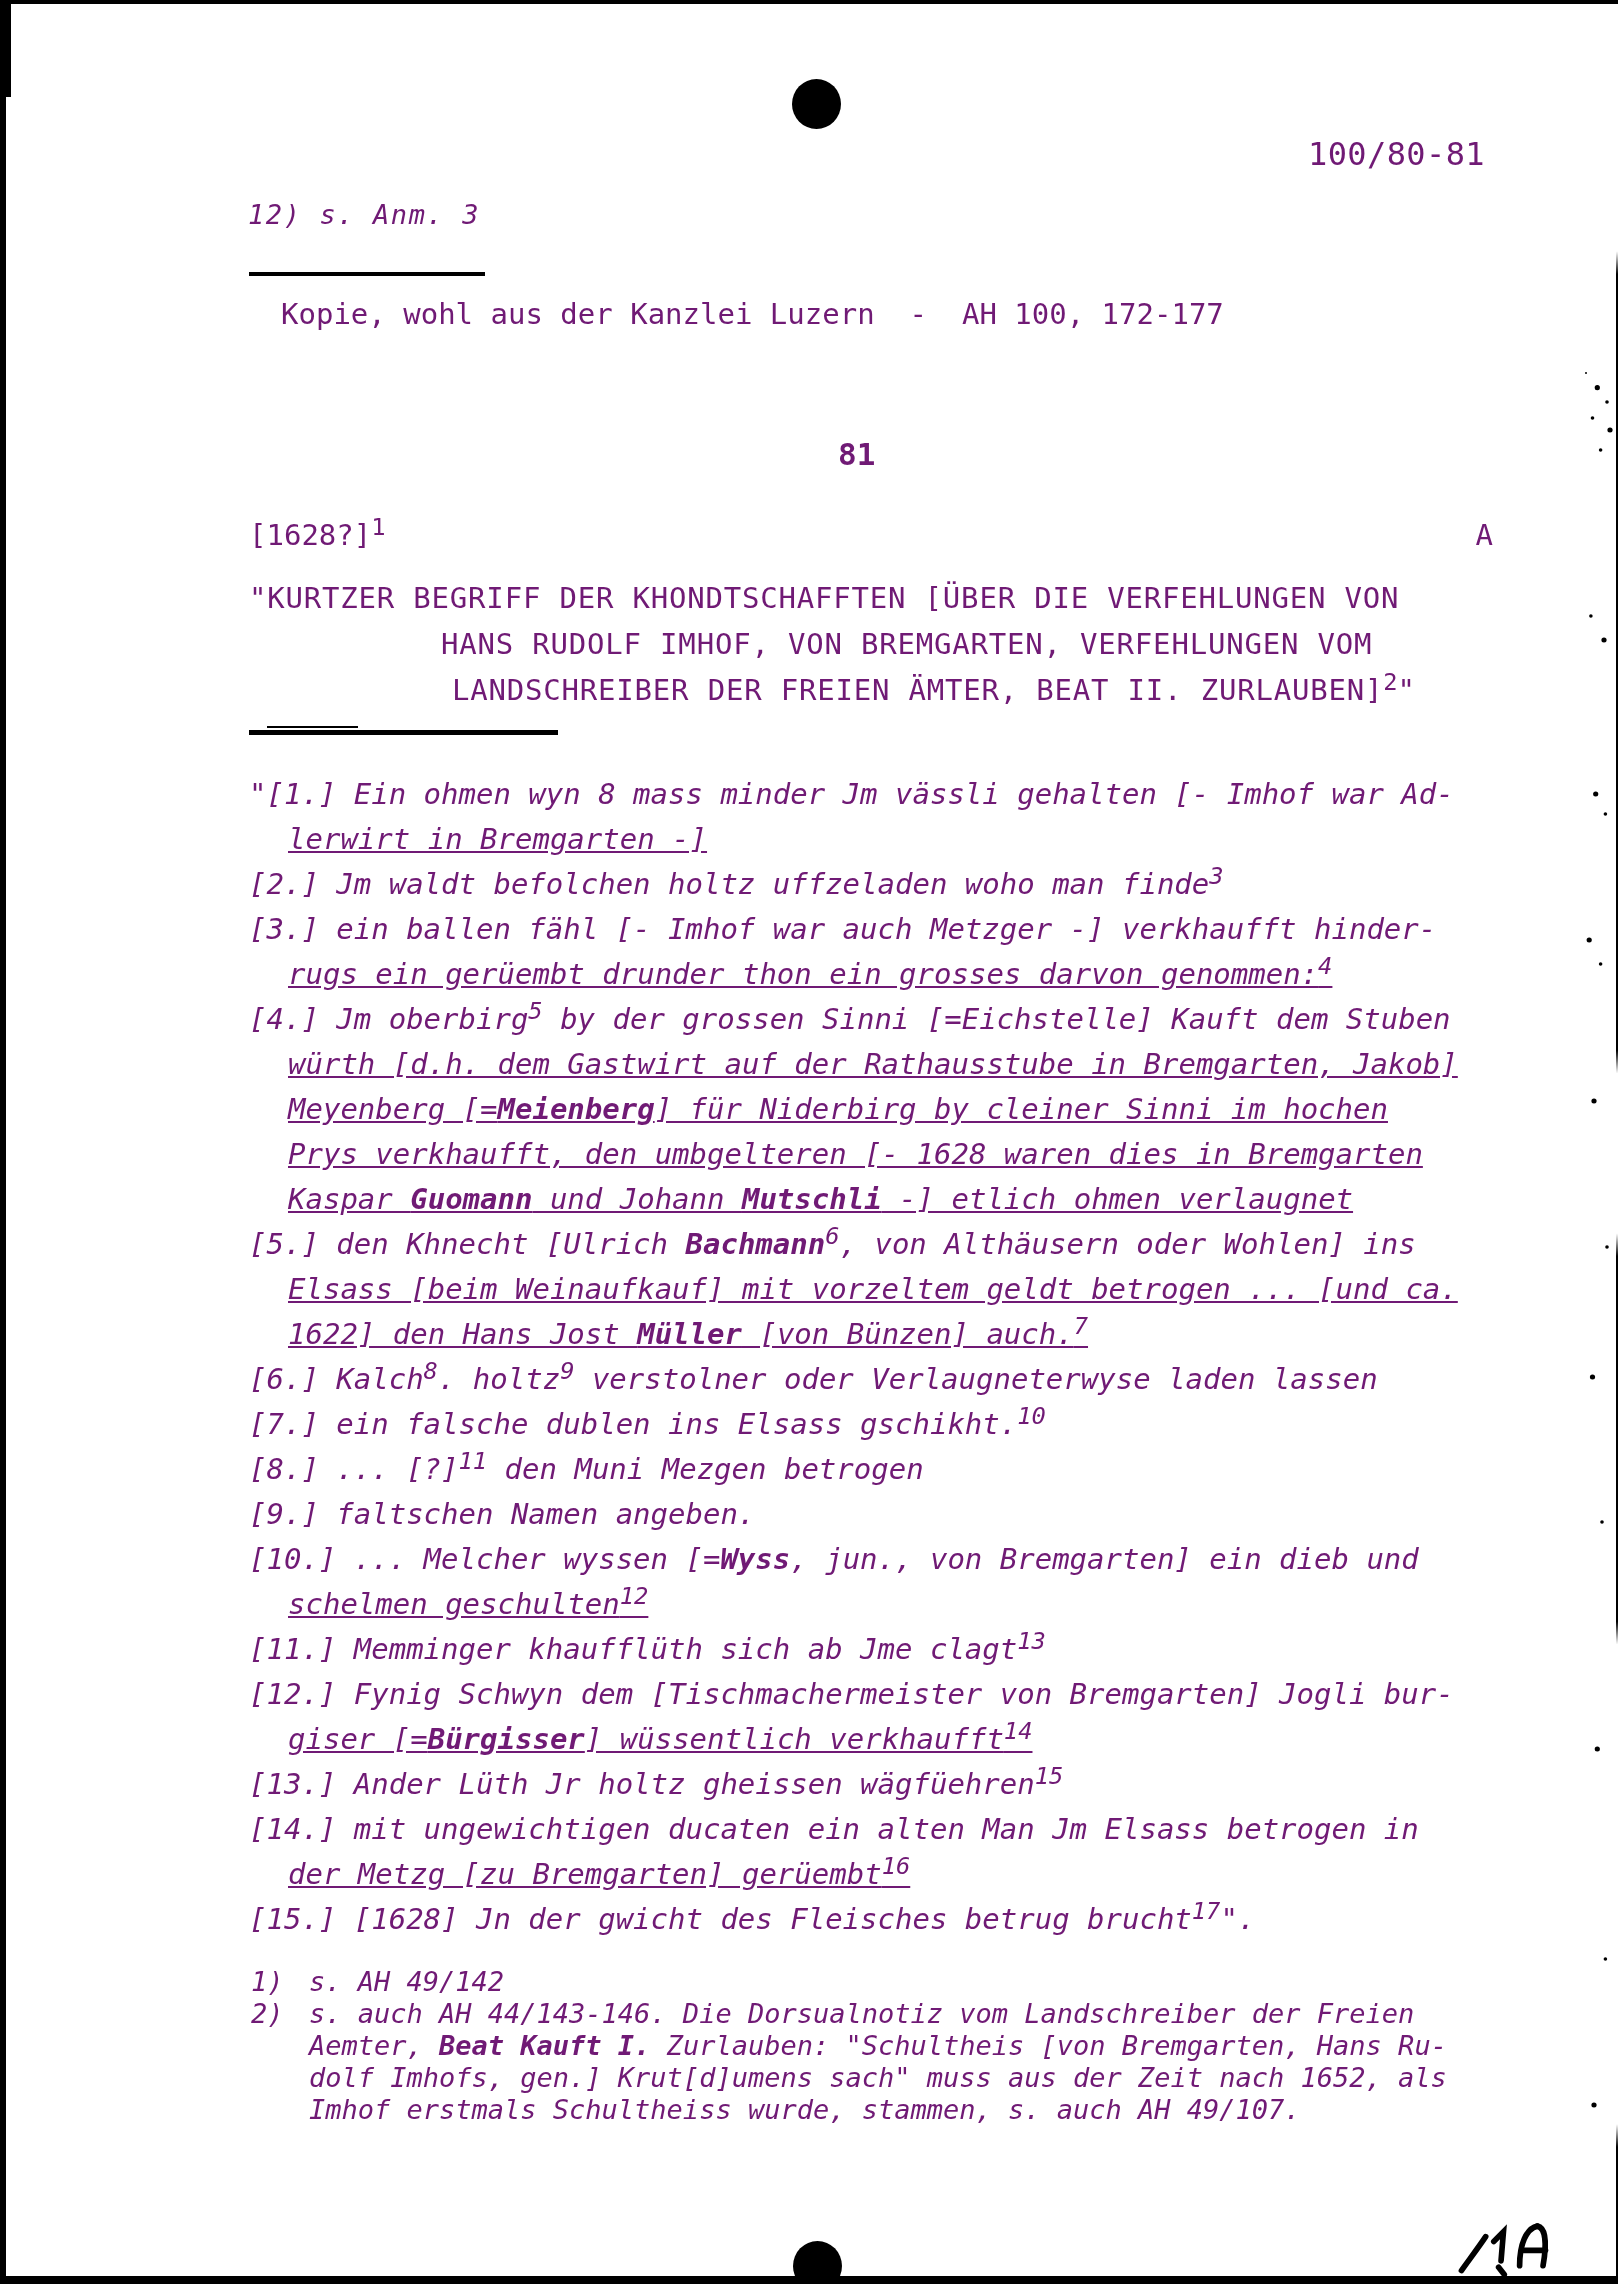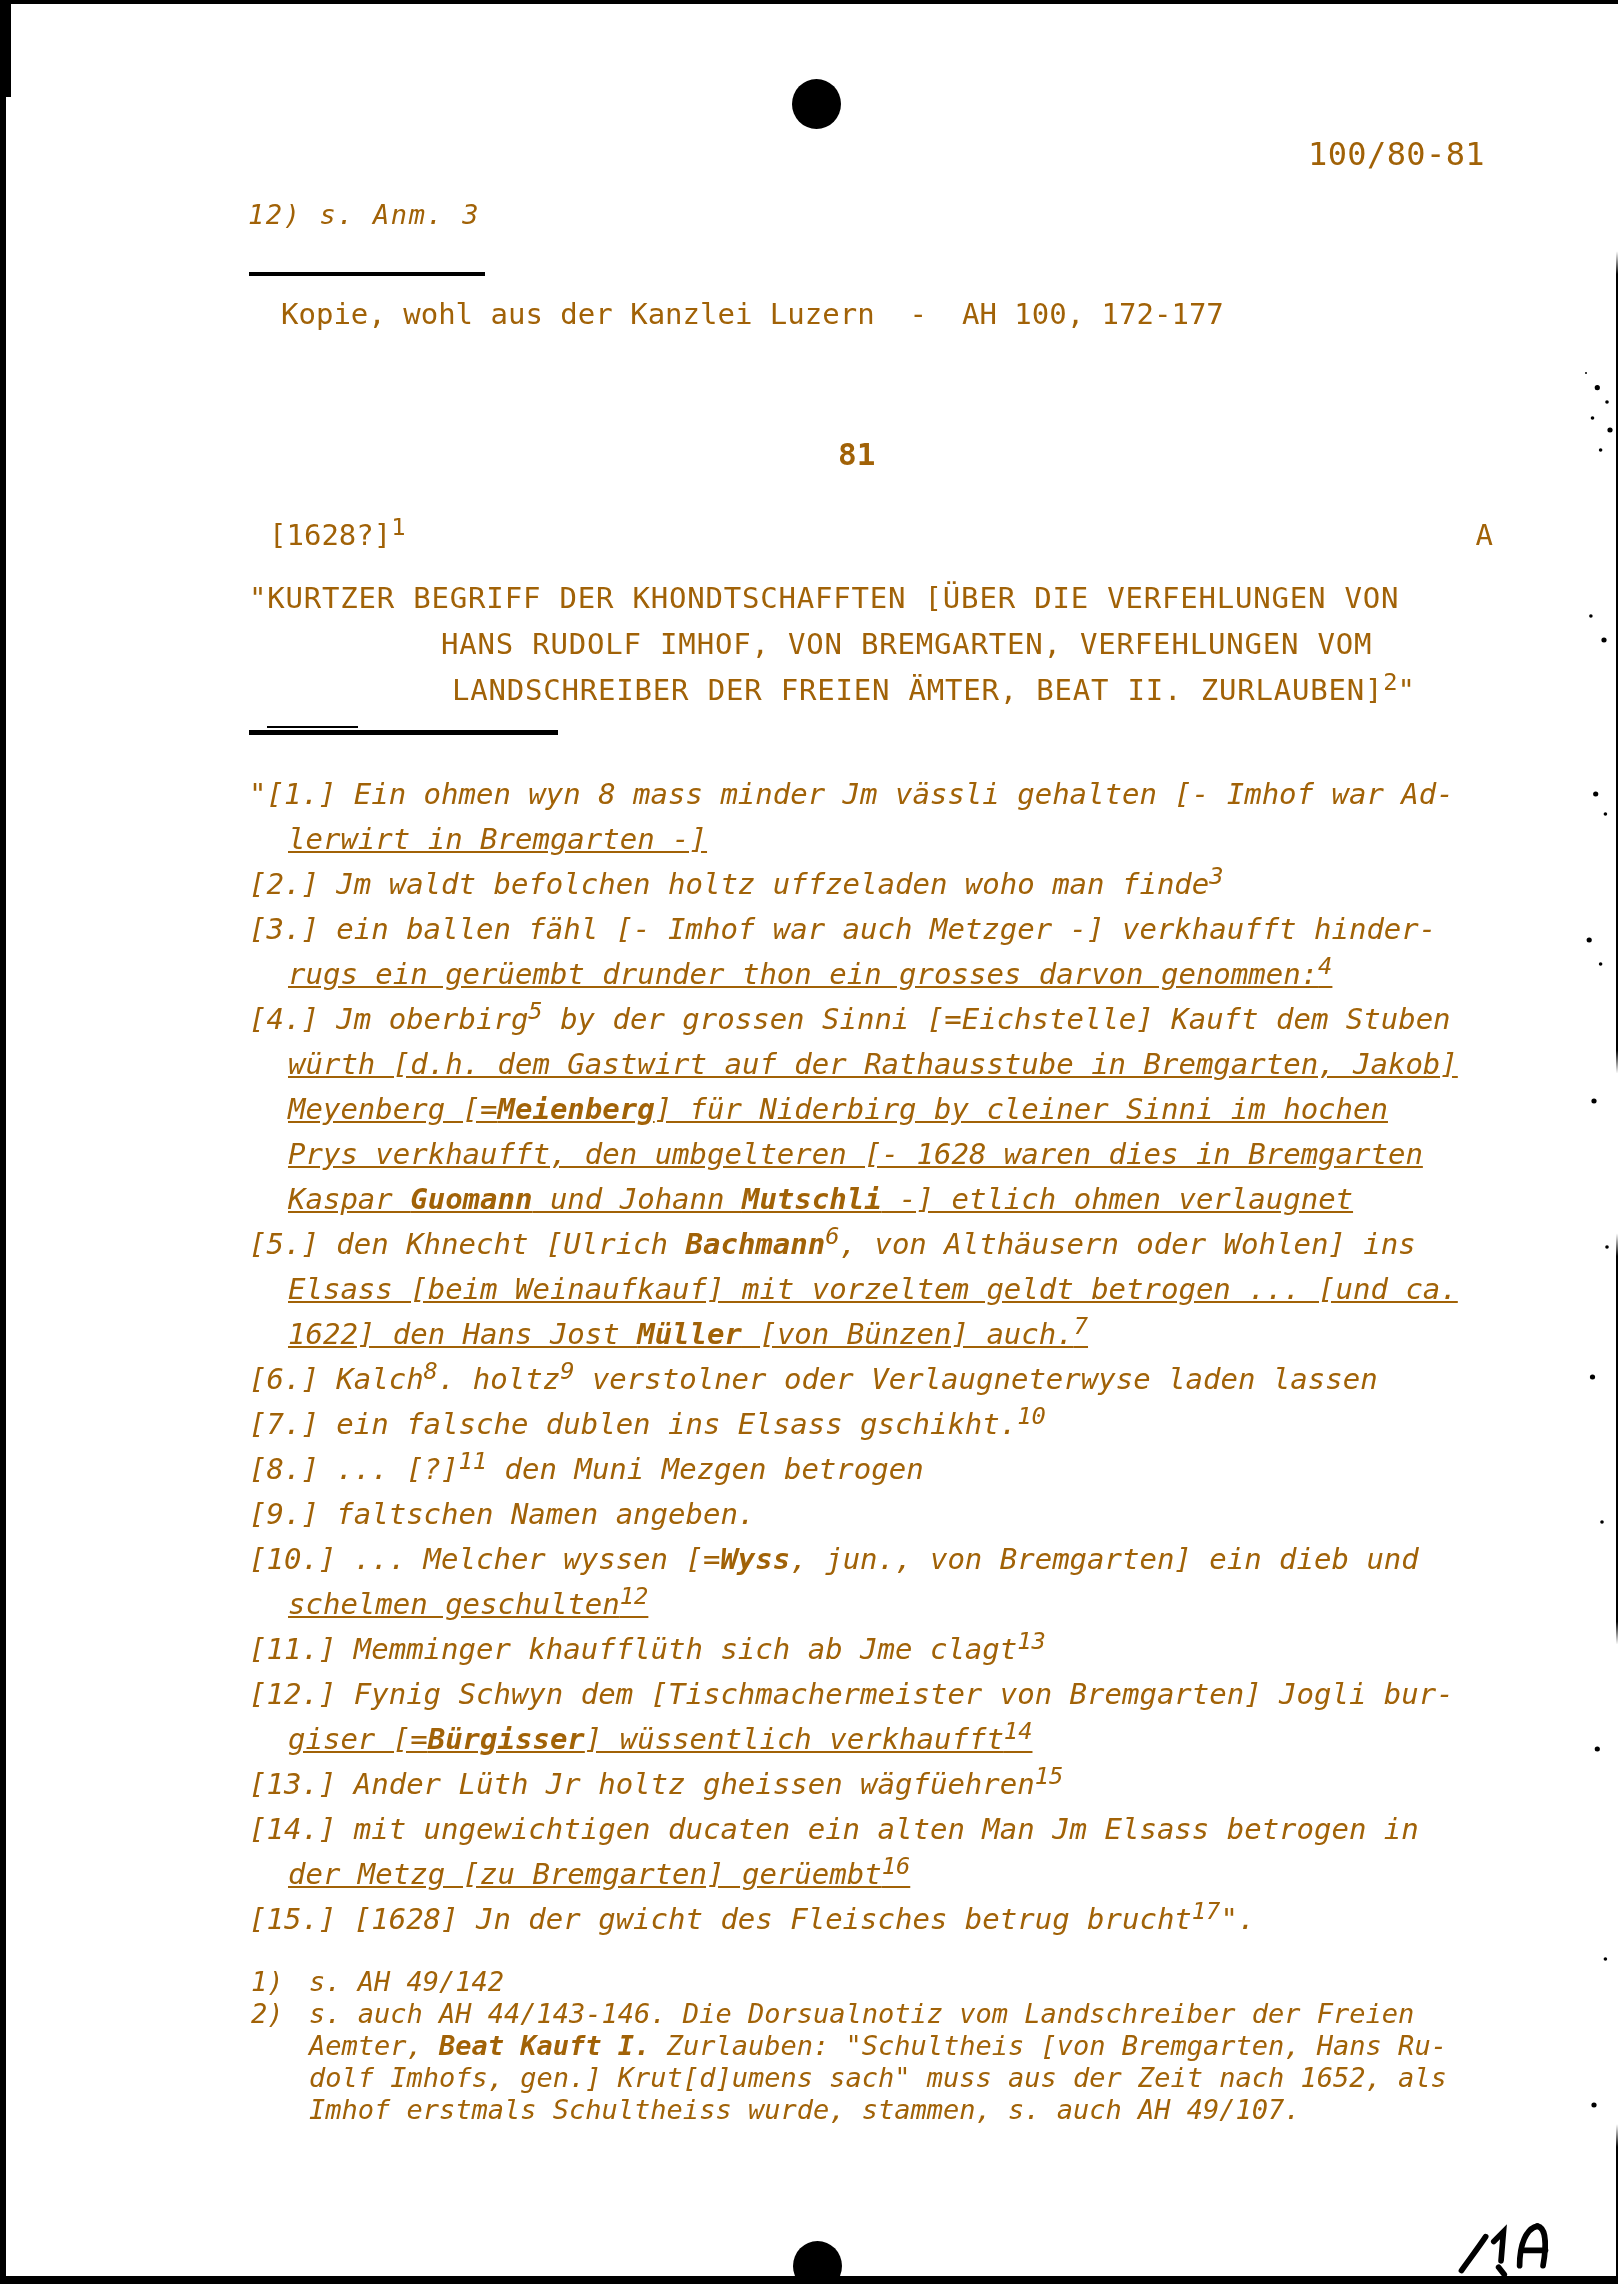--- a/index.html
+++ b/index.html
@@ -2,21 +2,21 @@
 <html style="font-size:13px"><head>
 <meta charset="utf-8">
 <style>
   html,body{margin:0;padding:0;background:#6e6e6e;}
   .page{
     position:relative;
     width:1619px;height:2284px;
     background:#ffffff;
     overflow:hidden;
     font-family:"DejaVu Sans Mono", monospace;
-    color:#a16207;
+    color:#701a75;
   }
   .abs{position:absolute;}
   .pre{white-space:pre;}
   .it{font-style:italic;}
   .b{font-weight:700;}
   sup{font-size:0.82em;line-height:0;vertical-align:0.42em;letter-spacing:0;}
 
   
   .edge-left{left:0;top:0;width:5.7px;height:2284px;background:#000;}
   .edge-left-top{left:0;top:0;width:10.5px;height:97px;background:#000;}
@@ -45,21 +45,21 @@
       21px 874px 0 0.8px #000, 6.5px 1004px 0 1.6px #000, 16px 1149px 0 0.8px #000,
       11.3px 1376px 0 1.6px #000, 19.4px 1586px 0 0.8px #000, 8px 1732px 0 1.6px #000;
   }
 
   
   .header-right{top:136px;right:134px;font-size:32px;line-height:36px;letter-spacing:0.4px;}
   .annotation{left:248px;top:199px;font-size:27px;line-height:32px;letter-spacing:1.6px;}
   .rule1{left:249px;top:272px;width:236px;height:4px;background:#000;}
   .source-line{left:249px;top:296px;font-size:29px;line-height:36px;margin-left:32px;}
   .doc-number{left:838px;top:430px;font-size:31px;line-height:49px;font-weight:600;}
-  .date-row{left:249px;top:517px;width:1245px;font-size:29px;line-height:36px;margin-left:20px;}
+  .date-row{left:249px;top:517px;width:1245px;font-size:29px;line-height:36px;}
   .corner-letter{right:126px;top:517px;font-size:29px;line-height:36px;}
   .title-line{font-size:29px;line-height:37px;letter-spacing:0.8px;}
   .title-1{left:249px;top:580px;}
   .title-2{left:441px;top:626px;}
   .title-3{left:452px;top:672px;}
   .rule2{left:249px;top:730px;width:309px;height:4.9px;background:#000;}
   .rule2b{left:267px;top:726px;width:91px;height:2.4px;background:#000;}
 
   .list{left:249px;top:772px;width:1279px;font-size:29px;}
   .t-line{height:45px;line-height:45px;white-space:pre;}

